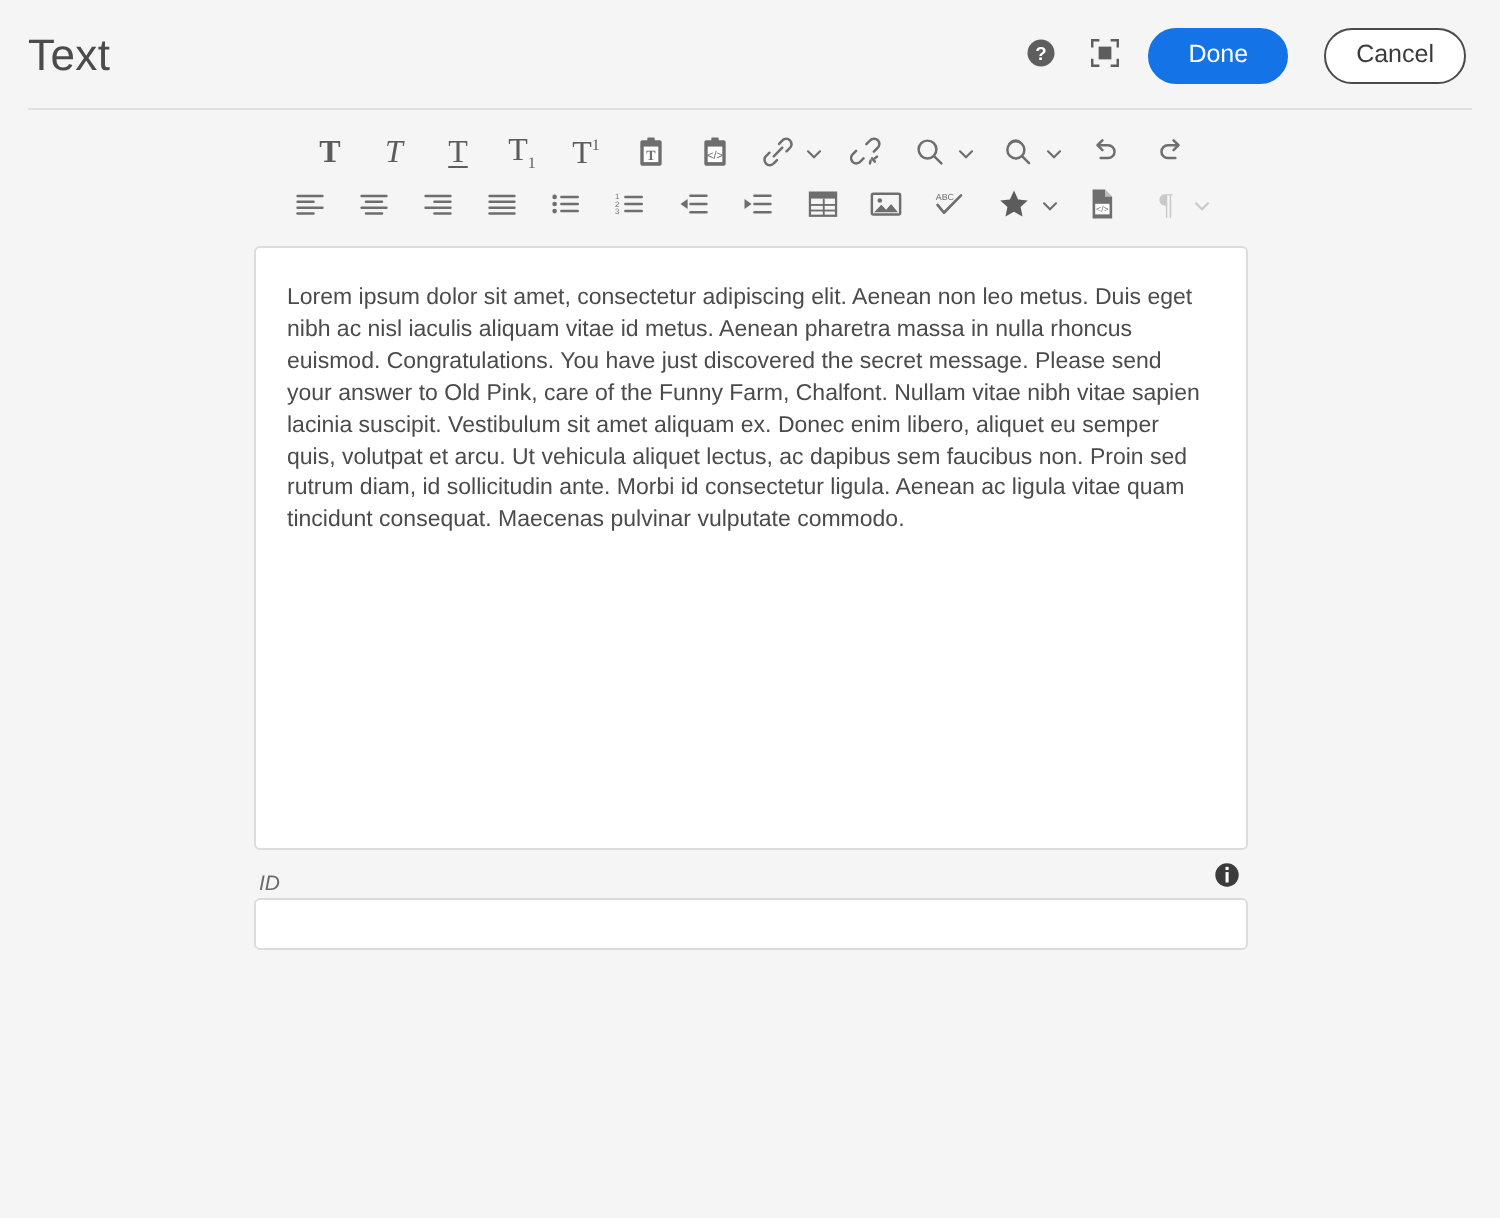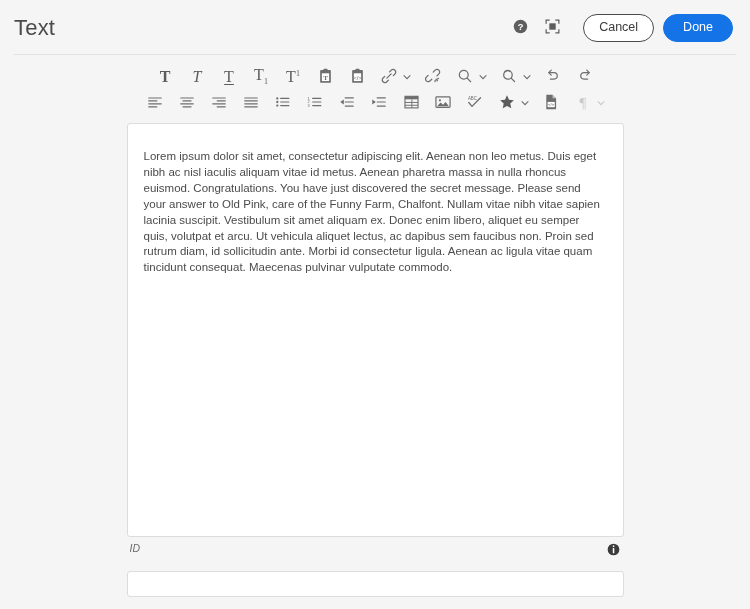--- a/index.html
+++ b/index.html
@@ -139,39 +139,39 @@
 
   
   .editor-wrap {
     margin: 2px auto 0 auto;
     width: 497px;
   }
   .editor-body {
     background: #ffffff;
     border: 1px solid #dcdcdc;
     border-radius: 3px;
-    height: 414px;
-    padding: 25px 17px 10px 16px;
+    height: 302px;
+    padding: 18px 17px 10px 16px;
     overflow: hidden;
   }
   .editor-text {
     font-family: "Liberation Sans", sans-serif;
     font-size: 11.5px;
     line-height: 15.9px;
     color: #4b4b4b;
     margin: 0;
     text-align: left;
   }
 
   
   .field-row {
     width: 497px;
-    margin: 6px auto;
+    margin: 0 auto;
     display: flex;
-    align-items: flex-start;
+    align-items: flex-end;
     height: 22px;
     padding: 0 2px 0 3px;
     font-style: italic;
   }
   .field-label {
     font-size: 10.5px;
     color: #6b6b6b;
     line-height: 1;
   }
   .field-spacer { flex: 1 1 auto; }
@@ -222,22 +222,22 @@
       <svg width="15" height="15" viewBox="0 0 16 16" aria-hidden="true" fill="none" stroke="#5e5e5e" stroke-width="1.3">
         <path d="M1.2 5V1.2H5"></path>
         <path d="M11 1.2h3.8V5"></path>
         <path d="M14.8 11v3.8H11"></path>
         <path d="M5 14.8H1.2V11"></path>
         <rect x="4.6" y="4.6" width="6.8" height="6.8" fill="#5e5e5e" stroke="none"></rect>
       </svg>
     </span>
   </button>
 
+  <button class="btn btn-done">Done</button>
   <button class="btn btn-cancel">Cancel</button>
-  <button class="btn btn-done">Done</button>
 </div>
 
 <div class="toolbar">
 
   <div class="toolbar-row">
 
     <button class="tool" title="Bold">
       <span class="t-glyph t-bold">T</span>
     </button>
 

